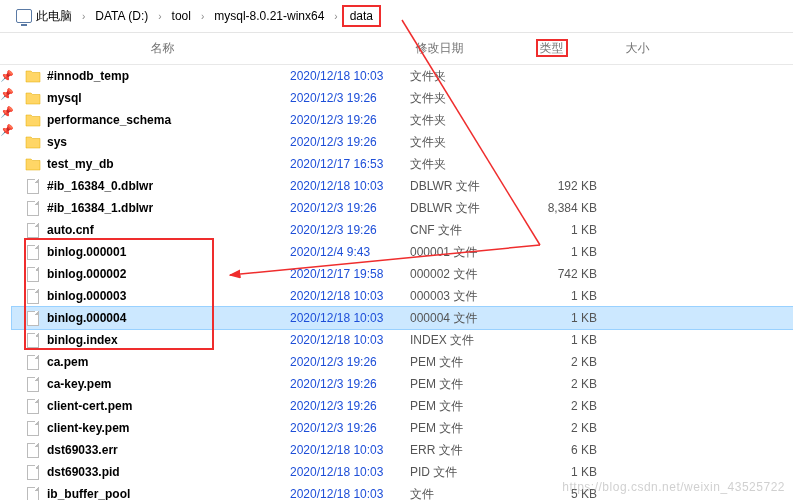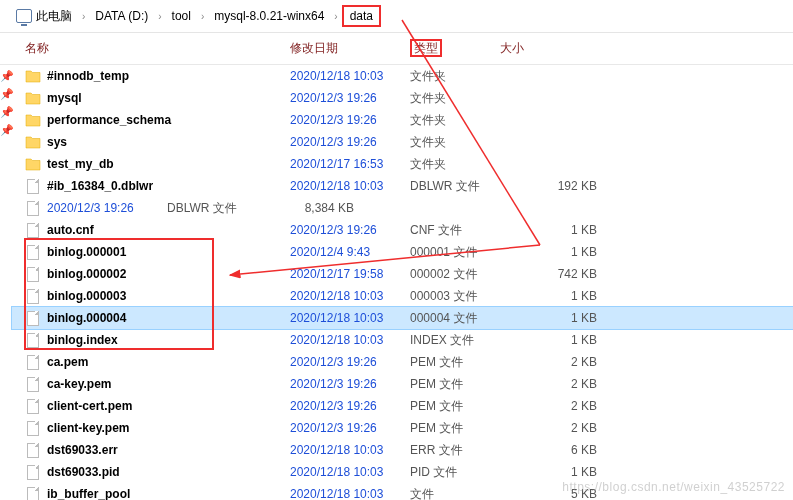--- a/index.html
+++ b/index.html
@@ -5,21 +5,21 @@
     * { margin: 0; padding: 0; box-sizing: border-box; font-family: "Microsoft YaHei", "Segoe UI", sans-serif; }
     body { background: #fff; font-size: 12px; color: #000; width: 793px; height: 500px; overflow: hidden; position: relative; }
     
     .breadcrumb { display: flex; align-items: center; height: 30px; padding: 16px 10px; border-bottom: 1px solid #e5e5e5; background: #fff; }
     .breadcrumb-item { display: flex; align-items: center; padding: 2px 6px; cursor: pointer; }
     .breadcrumb-item.highlighted { border: 2px solid #ef2d2d; }
     .breadcrumb-sep { color: #888; padding: 0 4px; font-size: 10px; }
     .monitor-icon { width: 16px; height: 14px; border: 1.5px solid #5a7aa5; border-radius: 2px; position: relative; margin-right: 4px; }
     .monitor-icon::after { content: ""; position: absolute; bottom: -4px; left: 4px; width: 6px; height: 2px; background: #5a7aa5; }
     
-    .header-row { display: flex; align-items: center; height: 32px; padding-left: 25px; border-bottom: 1px solid #e8e8e8; color: #7f1d1d; }
+    .header-row { display: flex; align-items: center; height: 32px; padding-left: 25px; border-bottom: 1px solid #e8e8e8; color: #737373; justify-content: center; }
     .col-name { width: 265px; }
     .col-date { width: 120px; }
     .col-type { width: 105px; }
     .col-size { width: 100px; text-align: right; padding-right: 18px; }
     .col-type.highlighted { border: 2px solid #ef2d2d; padding: 0 2px; }
     
     .file-list { padding-left: 12px; position: relative; }
     .file-row { display: flex; align-items: center; height: 22px; padding-left: 13px; cursor: pointer; }
     .file-row.selected { background: #cce8ff; outline: 1px solid #99d1ff; }
     .file-icon { width: 16px; height: 16px; margin-right: 6px; flex-shrink: 0; display: flex; align-items: center; justify-content: center; }
@@ -143,20 +143,21 @@
       </span>
       <span class="file-name">#ib_16384_0.dblwr</span>
       <span class="file-date">2020/12/18 10:03</span>
       <span class="file-type">DBLWR 文件</span>
       <span class="file-size">192 KB</span>
     </div>
     <div class="file-row">
       <span class="file-icon ">
         <div class="file-doc-icon"></div>
       </span>
+      <span class="file-name">#ib_16384_1.dblwr</span>
       <span class="file-date">2020/12/3 19:26</span>
       <span class="file-type">DBLWR 文件</span>
       <span class="file-size">8,384 KB</span>
     </div>
     <div class="file-row">
       <span class="file-icon ">
         <div class="file-doc-icon"></div>
       </span>
       <span class="file-name">auto.cnf</span>
       <span class="file-date">2020/12/3 19:26</span>

